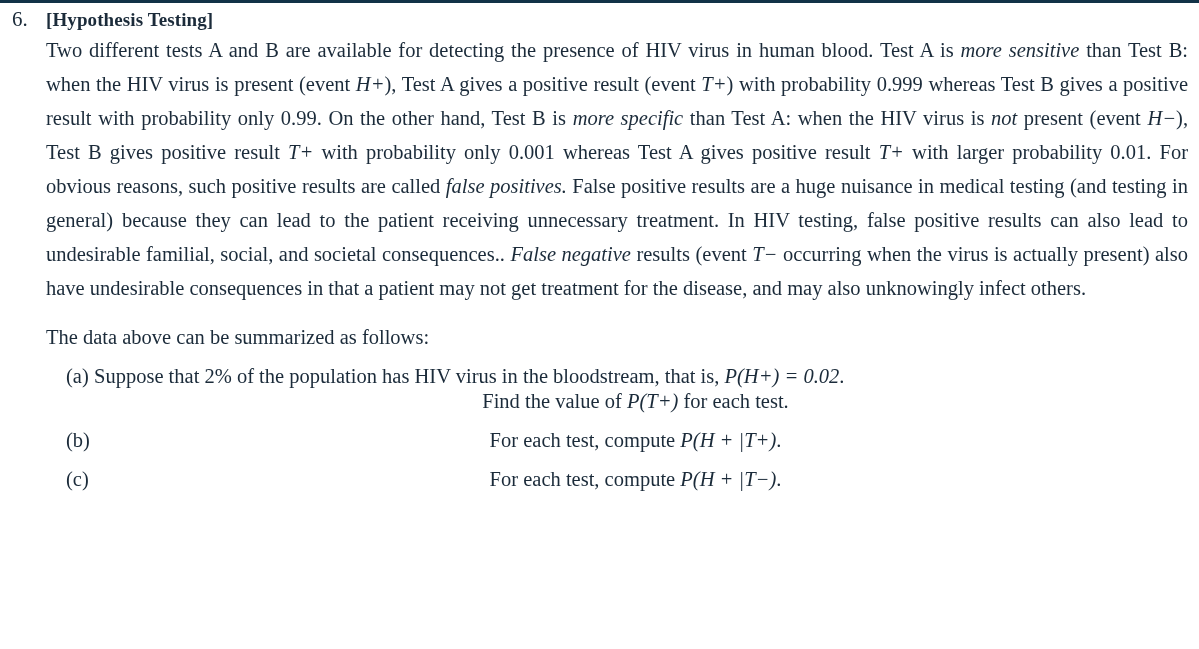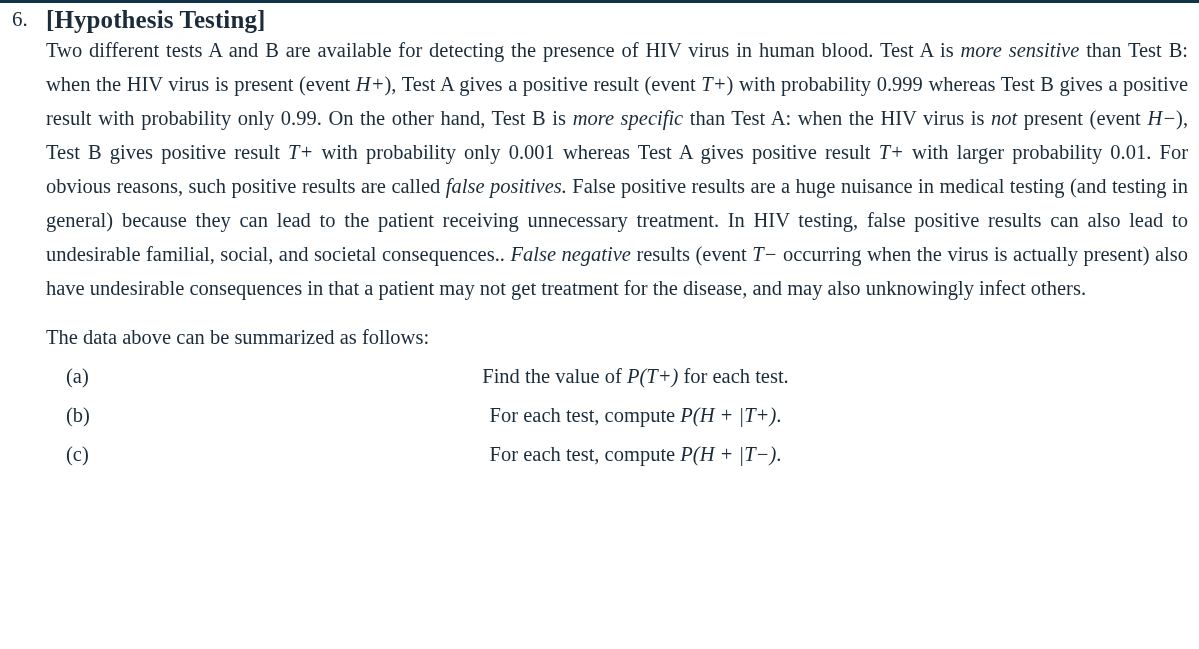--- a/index.html
+++ b/index.html
@@ -50,21 +50,21 @@
   .prob-num {
     position: absolute;
     left: 12px;
     top: 0;
     font-size: 21px;
     line-height: 27px;
     white-space: nowrap;
   }
 
   .prob-title {
-    font-size: 25px;
+    font-size: 19px;
     line-height: 27px;
     font-weight: bold;
     letter-spacing: .1px;
     font-family: Liberation Serif, serif;
   }
 
   p.body {
     margin: 0;
     font-size: 20.5px;
     line-height: 34px;
@@ -163,20 +163,21 @@
       <div class="summary">
 
 
 
       </div>
 
       <div class="parts">
 
         <div class="part">
           <span class="part-label">(a)</span>
+          <div class="part-text"><span>Suppose that 2% of the population has HIV virus in the bloodstream, that is, </span><span class="m">P(H+) = 0.02</span><span>.</span></div>
           <div class="part-text nojust"><span>Find the value of </span><span class="m">P(T+)</span><span> for each test.</span></div>
         </div>
 
         <div class="part">
           <span class="part-label">(b)</span>
           <div class="part-text nojust"><span>For each test, compute </span><span class="m">P(H + |T+)</span><span>.</span></div>
         </div>
 
         <div class="part">
           <span class="part-label">(c)</span>

